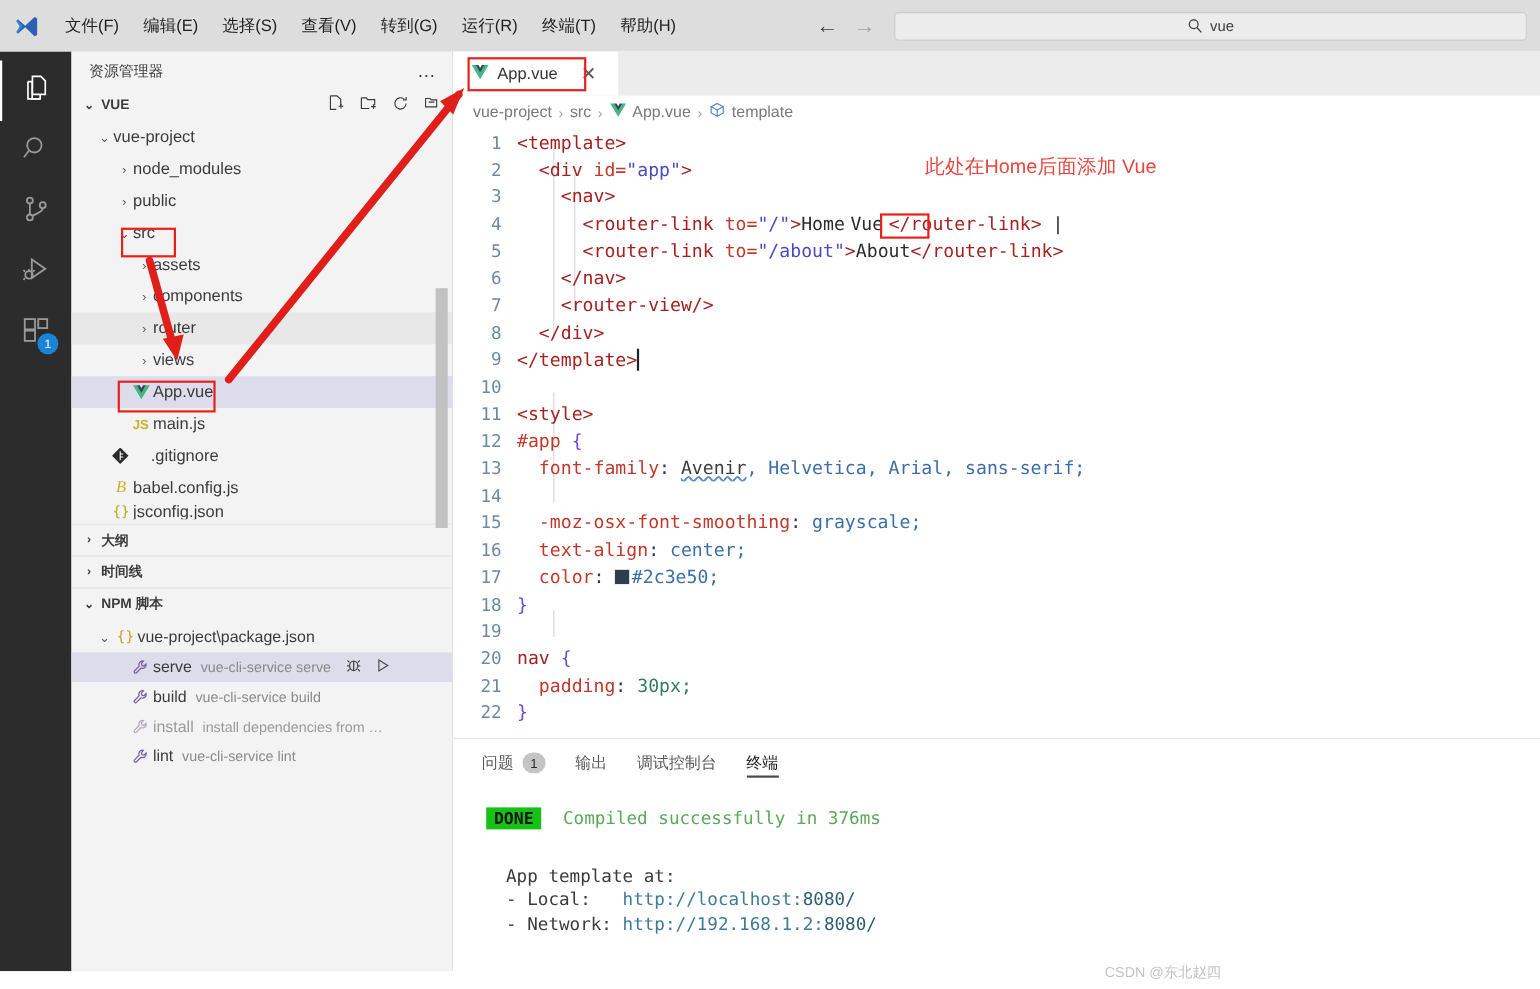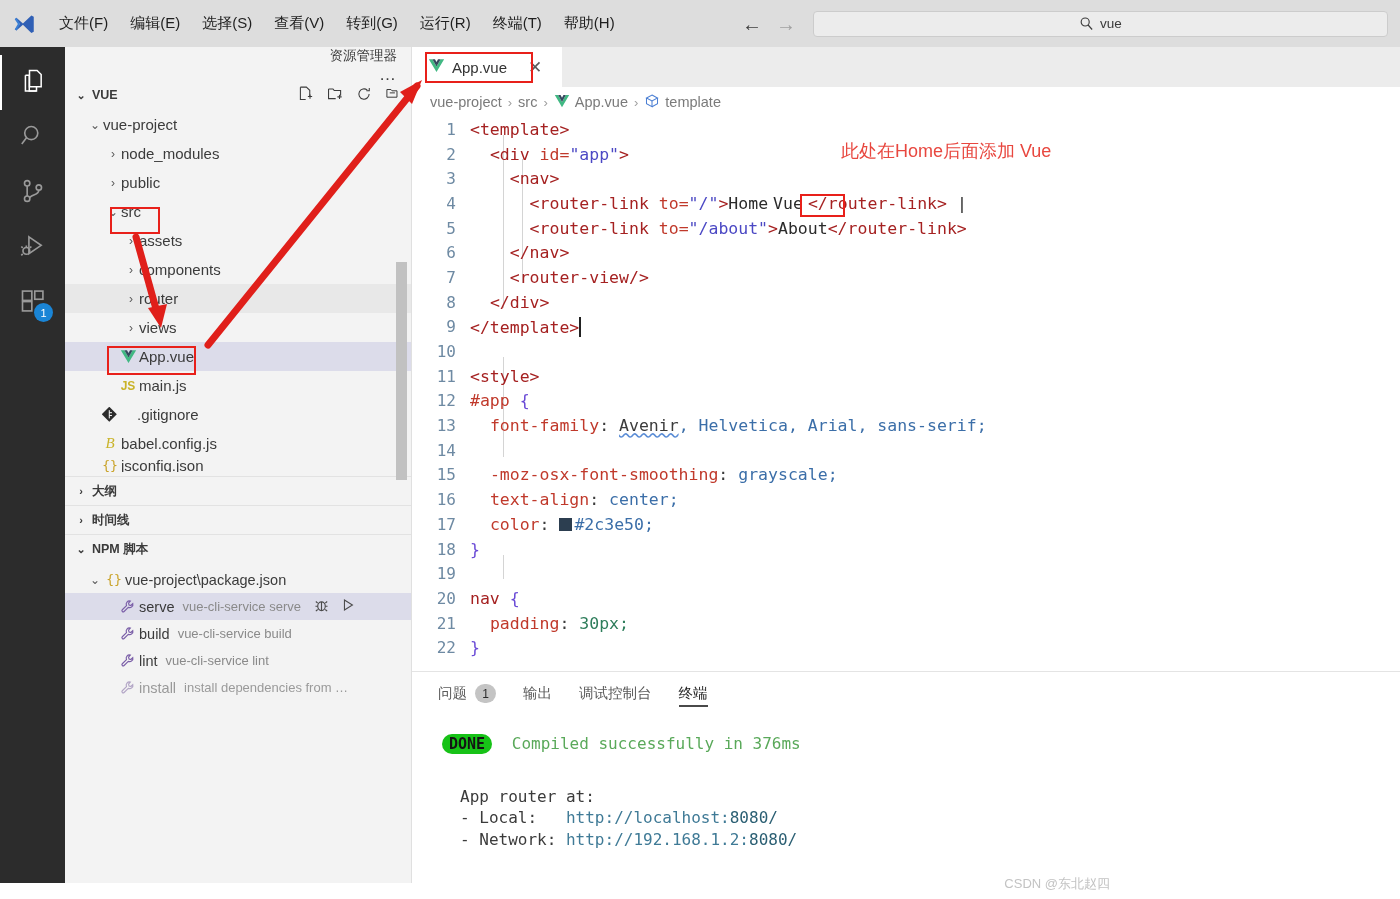--- a/index.html
+++ b/index.html
@@ -55,22 +55,22 @@
     font-family: "Liberation Sans", sans-serif;
   }
 
   
   .sidebar {
     position: absolute; left: 65px; top: 47px; width: 347px; height: 836px;
     background: #f3f3f3; border-right: 1px solid #e0e0e0;
     overflow: hidden;
   }
   .side-title {
-    height: 35px; display: flex; align-items: flex-end;
-    padding: 0 14px 0 16px; font-size: 13.5px; color: #3b3b3b; flex-direction: column;
+    height: 35px; display: flex; align-items: center;
+    padding: 0 14px 0 16px; font-size: 13.5px; color: #3b3b3b;
   }
   .side-title .dots { margin-left: auto; font-size: 17px; color: #3b3b3b; letter-spacing: 1px; }
   .section-head {
     height: 26px; display: flex; align-items: center; gap: 5px;
     padding-left: 10px; font-size: 12.5px; font-weight: bold; color: #3b3b3b;
     text-transform: none;
   }
   .section-head .tools { margin-left: auto; display: flex; gap: 12px; padding-right: 10px; align-items:center; }
   .chev { display: inline-block; width: 12px; text-align: center; color: #3b3b3b; font-size: 11px; }
   .tree { padding-top: 2px; position: relative; }
@@ -150,21 +150,21 @@
   .pbadge {
     background: #c4c4c4; color: #2b2b2b; border-radius: 11px;
     min-width: 21px; height: 19px; font-size: 12px;
     display: inline-flex; align-items: center; justify-content: center; padding: 0 6px;
   }
   .term {
     padding: 18px 0 0 30px; font-family: "DejaVu Sans Mono", monospace; font-size: 16px;
     line-height: 21.5px;
   }
   .done-badge {
-    background: #17c217; color: #141414; padding: 1px 7px; font-weight: bold; font-size: 15px; border-radius: 10px;
+    background: #17c217; color: #141414; padding: 1px 7px; font-weight: bold; font-size: 15px;
   }
   .term-green { color: #5aa95a; }
   .term-line { color: #3b3b3b; }
   .term-link { color: #3f7a96; }
   .term-port { color: #2b5f73; font-weight: normal; }
 
   
   .annot-text {
     position: absolute; color: #e8473f; font-size: 18px; white-space: nowrap;
     font-family: "Liberation Sans", sans-serif;
@@ -417,37 +417,37 @@
       </div>
       <div class="row npm-row" style="padding-left:52px;">
         <span class="ficon">
           <svg width="16" height="16" viewBox="0 0 18 18" fill="none" stroke="#7b5fa8" stroke-width="1.3">
             <path d="M11.6 2.3 a3.7 3.7 0 0 0 -4.3 5.1 L2.6 12.1 a1.4 1.4 0 0 0 2 2 l4.7 -4.7 a3.7 3.7 0 0 0 5.1 -4.3 l-2.2 2.2 -2 -0.6 -0.6 -2 Z"></path>
           </svg>
         </span>
         <span>build</span>
         <span class="npm-detail">vue-cli-service build</span>
       </div>
+      <div class="row npm-row muted" style="padding-left:52px;">
+        <span class="ficon">
+          <svg width="16" height="16" viewBox="0 0 18 18" fill="none" stroke="#b3a6c6" stroke-width="1.3">
+            <path d="M11.6 2.3 a3.7 3.7 0 0 0 -4.3 5.1 L2.6 12.1 a1.4 1.4 0 0 0 2 2 l4.7 -4.7 a3.7 3.7 0 0 0 5.1 -4.3 l-2.2 2.2 -2 -0.6 -0.6 -2 Z"></path>
+          </svg>
+        </span>
+        <span>install</span>
+        <span class="npm-detail">install dependencies from …</span>
+      </div>
       <div class="row npm-row" style="padding-left:52px;">
         <span class="ficon">
           <svg width="16" height="16" viewBox="0 0 18 18" fill="none" stroke="#7b5fa8" stroke-width="1.3">
             <path d="M11.6 2.3 a3.7 3.7 0 0 0 -4.3 5.1 L2.6 12.1 a1.4 1.4 0 0 0 2 2 l4.7 -4.7 a3.7 3.7 0 0 0 5.1 -4.3 l-2.2 2.2 -2 -0.6 -0.6 -2 Z"></path>
           </svg>
         </span>
         <span>lint</span>
         <span class="npm-detail">vue-cli-service lint</span>
-      </div>
-      <div class="row npm-row muted" style="padding-left:52px;">
-        <span class="ficon">
-          <svg width="16" height="16" viewBox="0 0 18 18" fill="none" stroke="#b3a6c6" stroke-width="1.3">
-            <path d="M11.6 2.3 a3.7 3.7 0 0 0 -4.3 5.1 L2.6 12.1 a1.4 1.4 0 0 0 2 2 l4.7 -4.7 a3.7 3.7 0 0 0 5.1 -4.3 l-2.2 2.2 -2 -0.6 -0.6 -2 Z"></path>
-          </svg>
-        </span>
-        <span>install</span>
-        <span class="npm-detail">install dependencies from …</span>
       </div>
     </div>
   </div>
 
   <div class="editor-area">
     <div class="tabbar">
       <div class="tab">
         <span>
           <svg width="17" height="15" viewBox="0 0 20 17">
             <path d="M1 1 H5.2 L10 9.6 L14.8 1 H19 L10 16.2 Z" fill="#41b883"></path>
@@ -621,21 +621,21 @@
         </div>
         <div class="ptab active">
           <span>终端</span>
         </div>
       </div>
       <div class="term">
         <div style="margin-bottom:30px;">
           <span class="done-badge">DONE</span>
           <span class="term-green" style="margin-left:10px;">Compiled successfully in 376ms</span>
         </div>
-        <div class="term-line" style="padding-left:18px;"><span>App router at:</span></div>
+        <div class="term-line" style="padding-left:18px;"><span>App template at:</span></div>
         <div class="term-line" style="padding-left:18px;white-space:pre;"><span>- Local:   </span><span class="term-link">http://localhost:</span><span class="term-port">8080/</span></div>
         <div class="term-line" style="padding-left:18px;white-space:pre;"><span>- Network: </span><span class="term-link">http://192.168.1.2:</span><span class="term-port">8080/</span></div>
       </div>
     </div>
   </div>
 
   <div class="statusbar-fill"></div>
 
   <div class="annot-text" style="left:841px; top:139px;">此处在Home后面添加 Vue</div>
 

